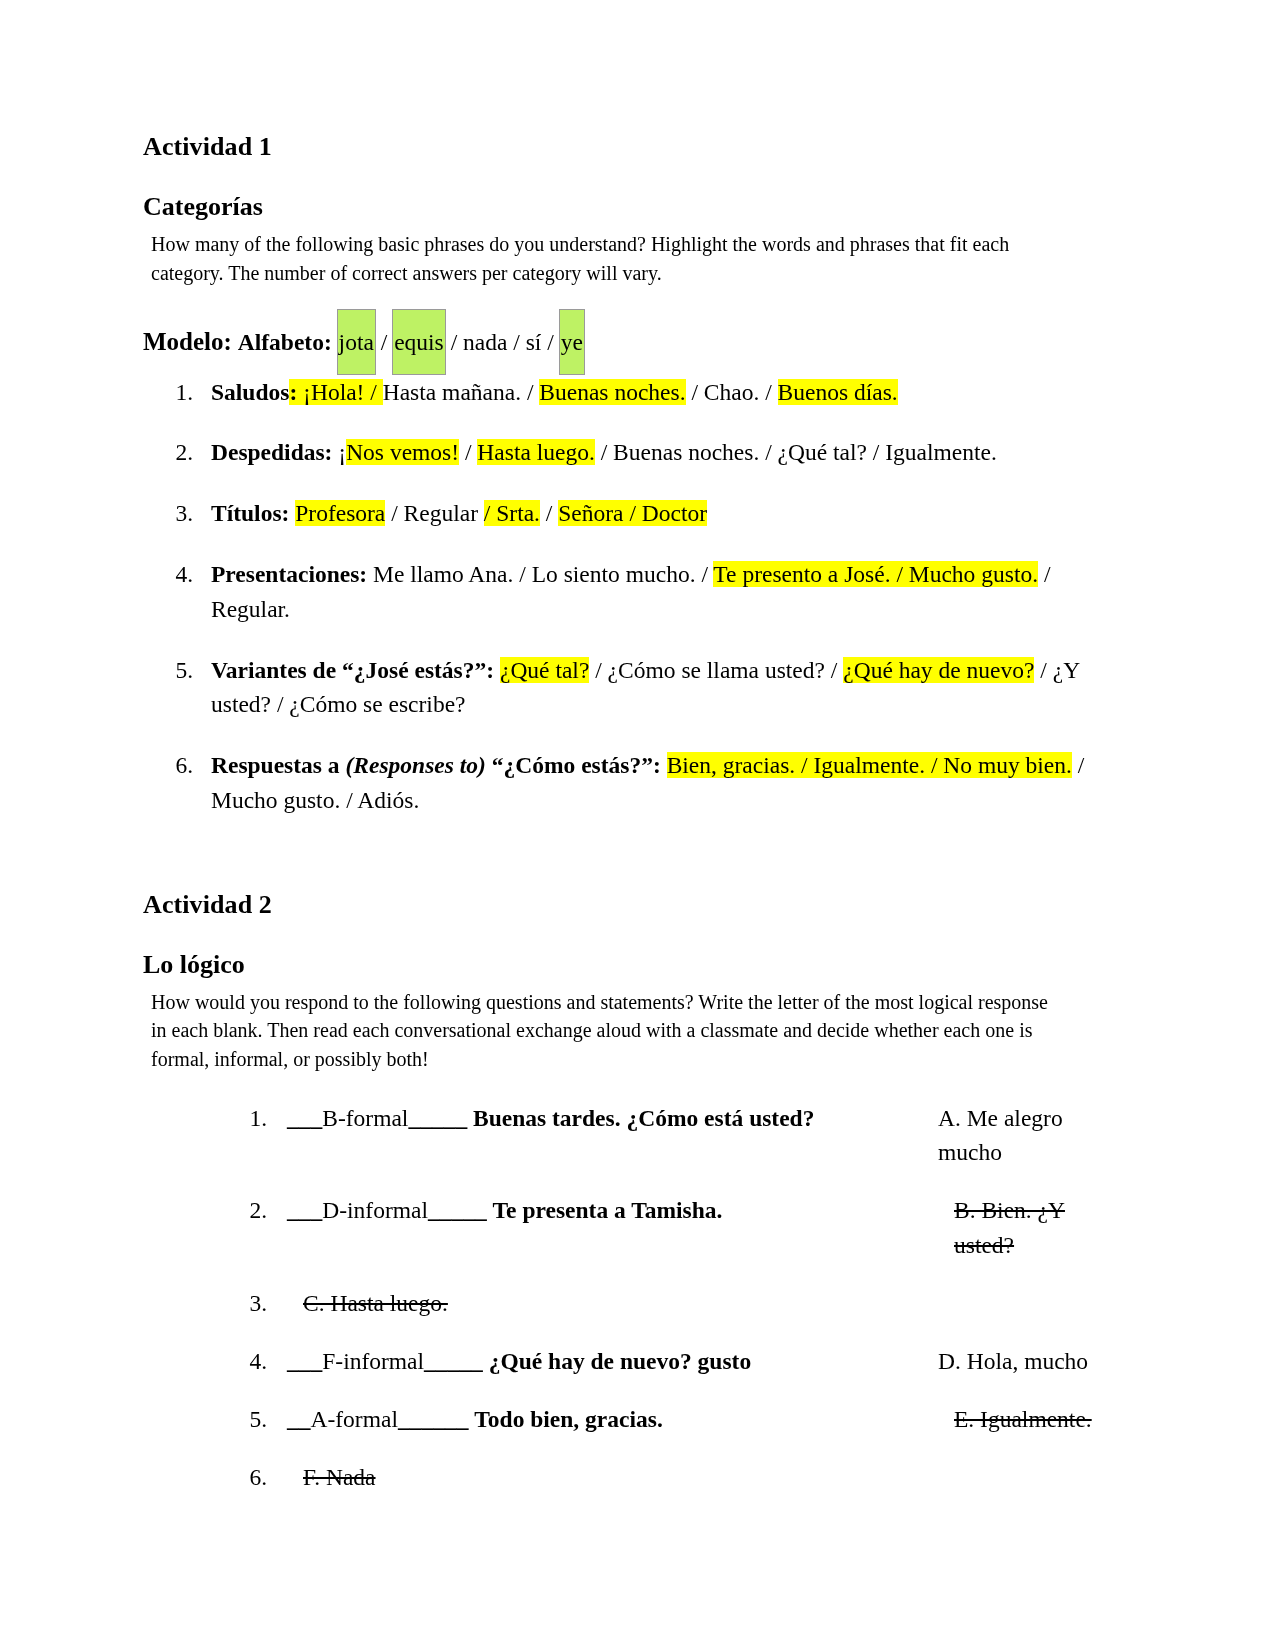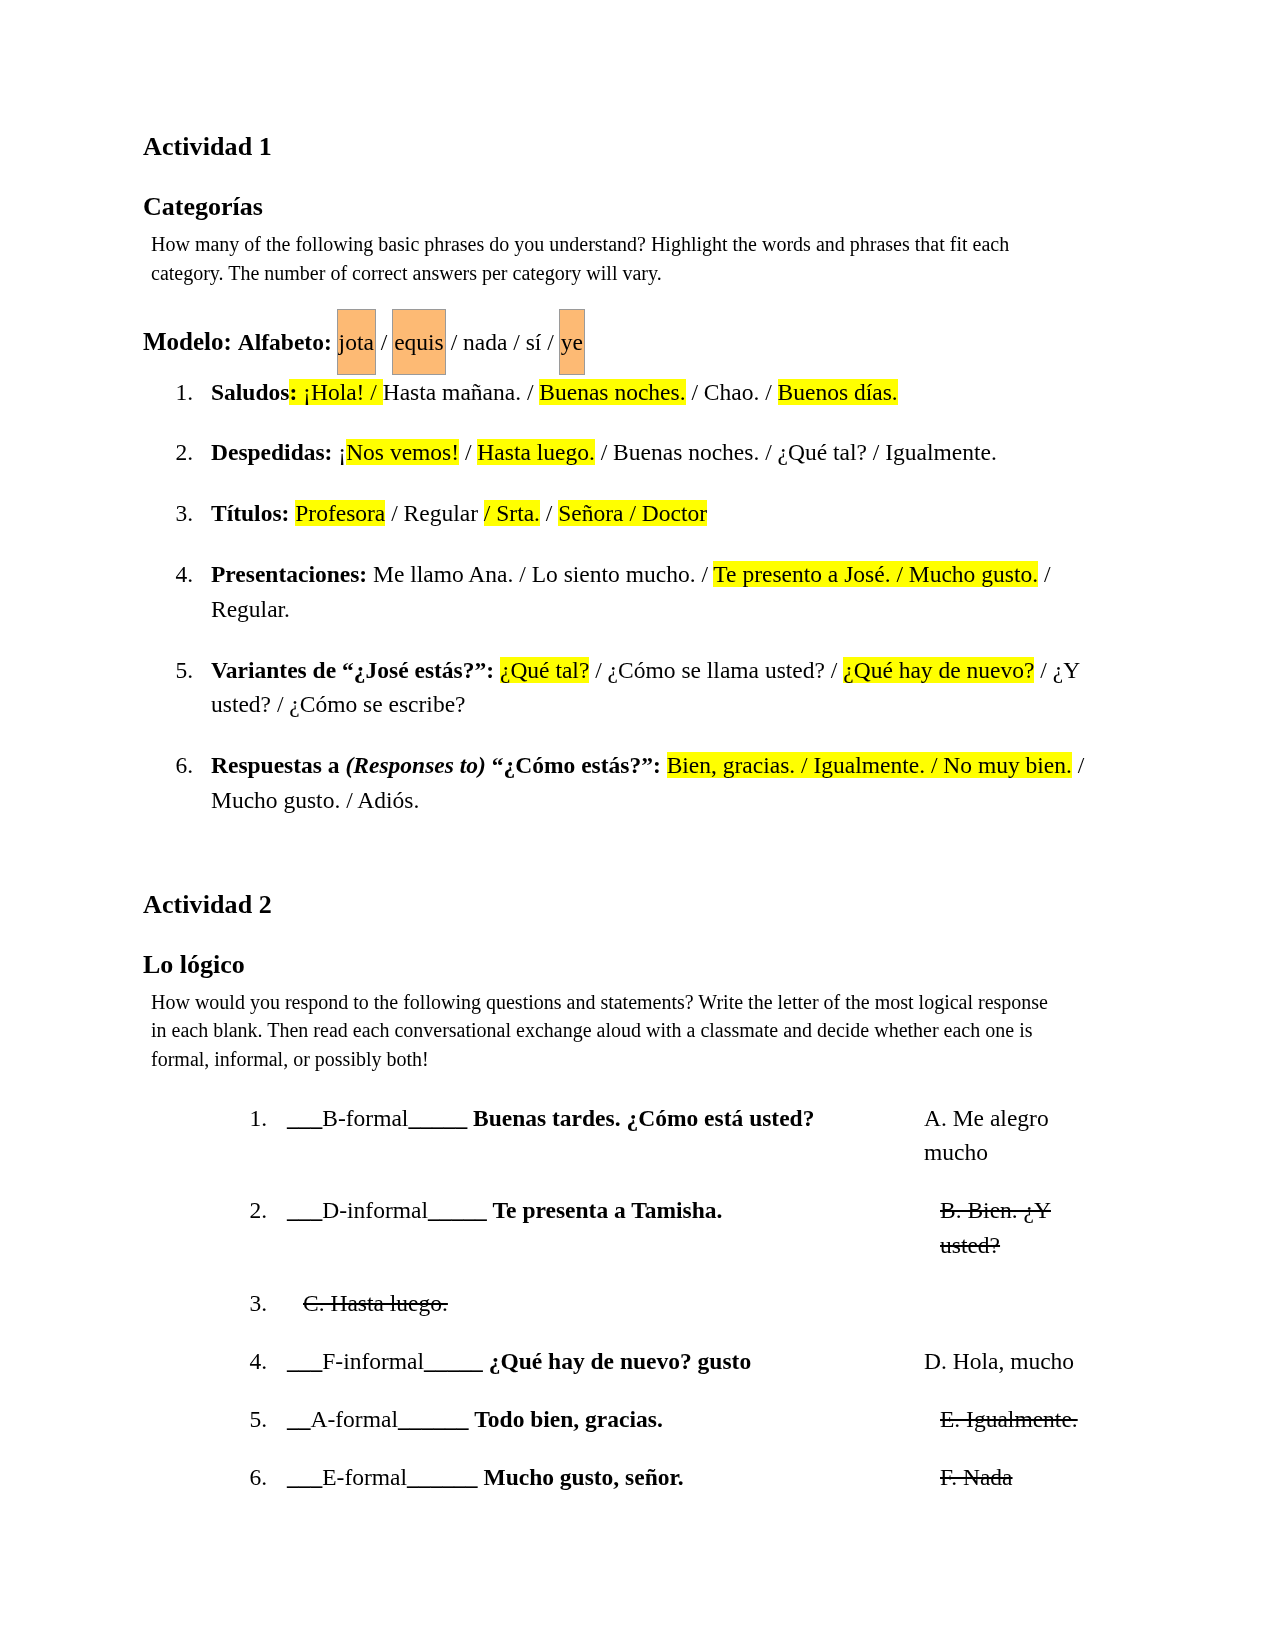--- a/index.html
+++ b/index.html
@@ -47,21 +47,21 @@
   }
   .modelo .lbl { font-weight: bold; font-size: 25px; }
   .modelo .lbl2 { font-weight: bold; }
 
   
   .hl {
     background: #ffff00;
     padding: 0;
   }
   .hlbox {
-    background: #fdba74;
+    background: #bef264;
     outline: 1.5px solid #9a9a9a;
     padding: 19px 1px;
   }
 
   
   ol.cat-list {
     list-style: decimal;
     margin: 12px;
     padding: 0 0 0 44px;
     font-size: 23.5px;
@@ -86,20 +86,21 @@
     font-size: 23.5px;
   }
   ol.log-list > li {
     margin: 0 0 24px 0;
     padding-left: 14px;
     line-height: 1.45;
   }
   .row {
     display: flex;
     align-items: flex-start;
+    gap: 14px;
   }
   .row .left {
     flex: 0 0 637px;
     max-width: 637px;
   }
   .row .right {
     flex: 1 1 auto;
     font-weight: normal;
   }
   .blank { font-weight: bold; }
@@ -182,21 +183,20 @@
 
       <li>
         <div class="row">
           <div class="left"><span class="blank">__</span><span class="fill">A-formal</span><span class="blank">______</span> <span class="prompt">Todo bien, gracias.</span></div>
           <div class="right strike">E. Igualmente.</div>
         </div>
       </li>
 
       <li>
         <div class="row">
-          <div class="left"><span class="blank">___</span><span class="fill">E-formal</span><span class="blank">______</span> <span class="prompt">Mucho gusto, señor.</span></div>
           <div class="right strike">F. Nada</div>
         </div>
       </li>
 
     </ol>
   </div>
 
 </div>
 
 </body></html>

